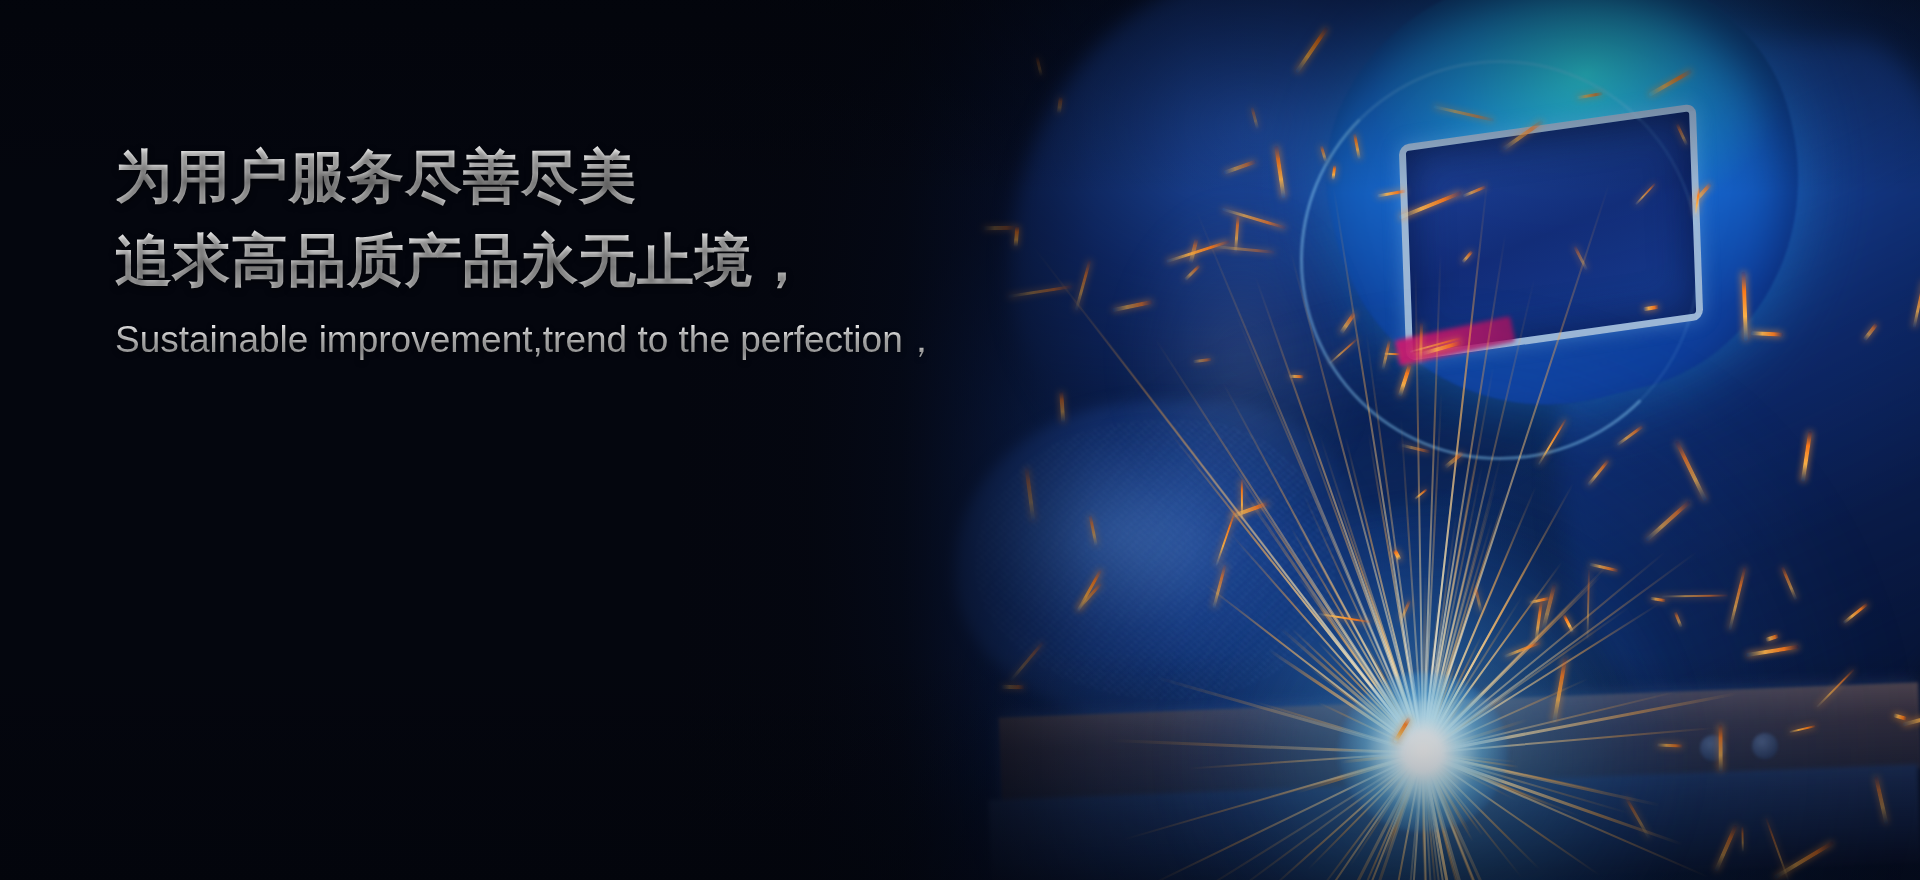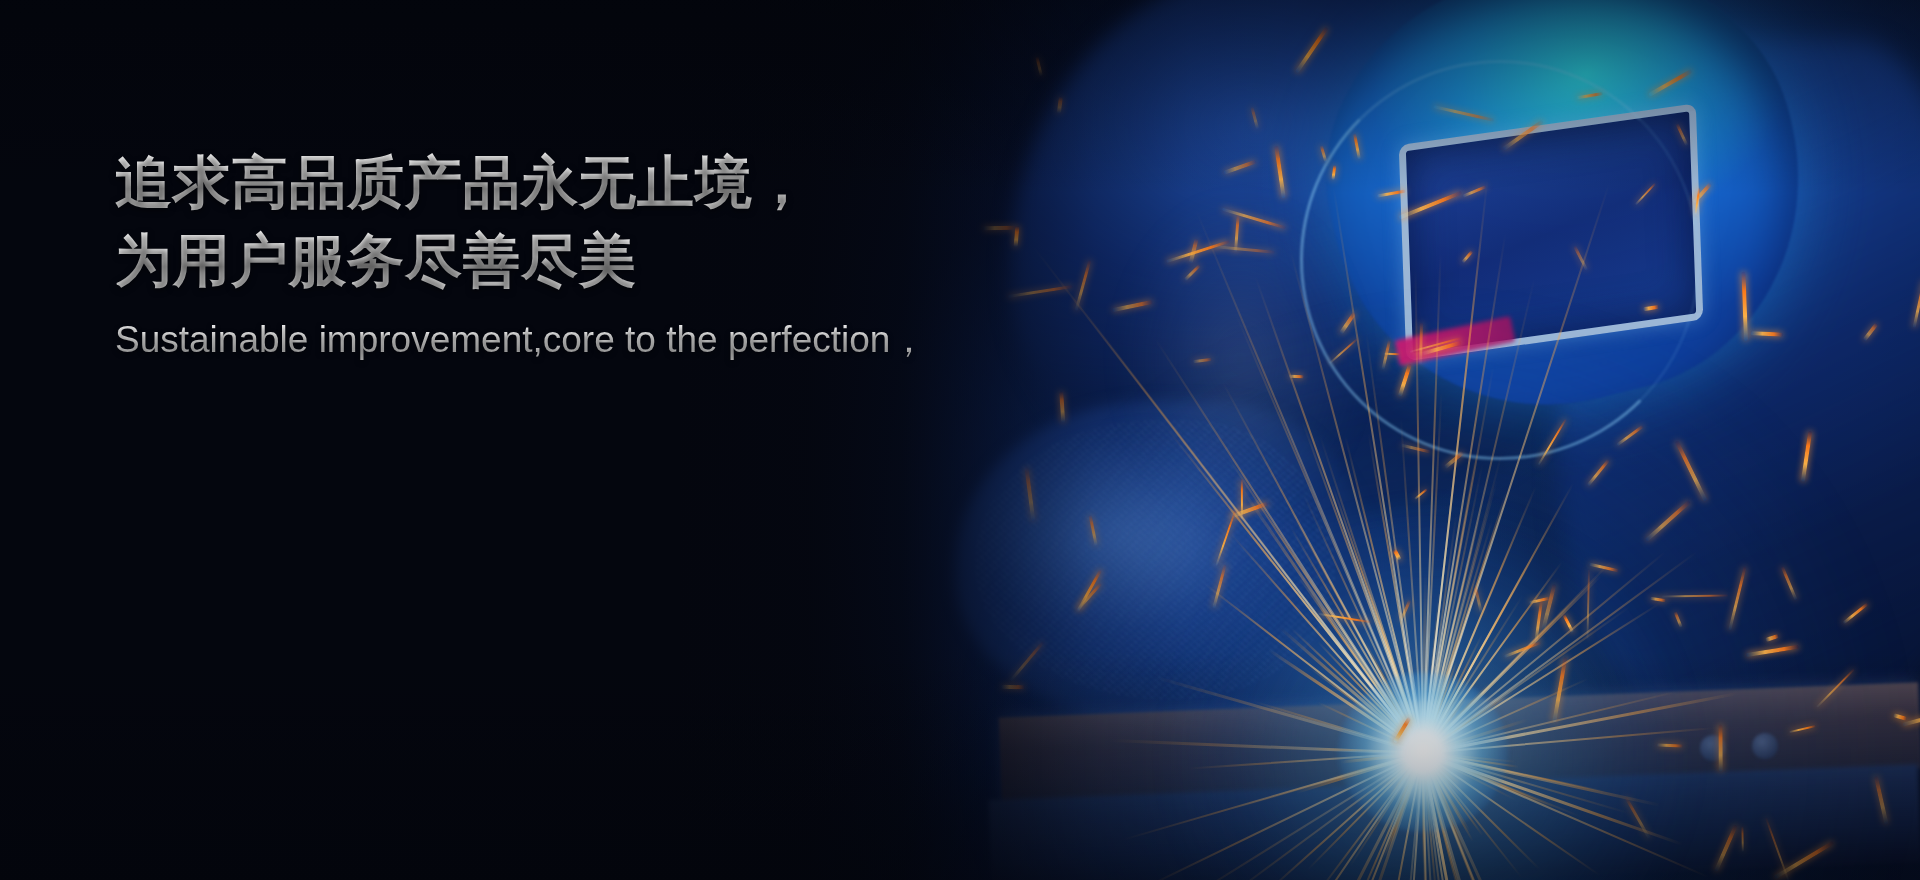--- a/index.html
+++ b/index.html
@@ -579,18 +579,18 @@
         <div class="spark" style="left: 1901.5px; top: 716.338px; width: 51.7018px; height: 4.2px; opacity: 0.84; transform: rotate(-14.8deg);"></div>
         <div class="spark" style="left: 1696.61px; top: 745.768px; width: 47.227px; height: 4px; opacity: 0.79; transform: rotate(-90.3deg);"></div>
         <div class="spark" style="left: 1789.18px; top: 728.024px; width: 27.2676px; height: 2.3px; opacity: 1; transform: rotate(-13.2deg);"></div>
       </div>
 
     <div class="fade-left"></div>
     <div class="vignette"></div>
   </div>
 
   <div class="text-block">
+    <div class="headline-line l2">为用户服务尽善尽美</div>
     <div class="headline-line l1">追求高品质产品永无止境，</div>
-    <div class="headline-line l2">为用户服务尽善尽美</div>
-    <div class="subtitle-line s1">Sustainable improvement,core to the perfection，</div>
+    <div class="subtitle-line s1">Sustainable improvement,trend to the perfection，</div>
   </div>
 
 </div>
 
 </body></html>

